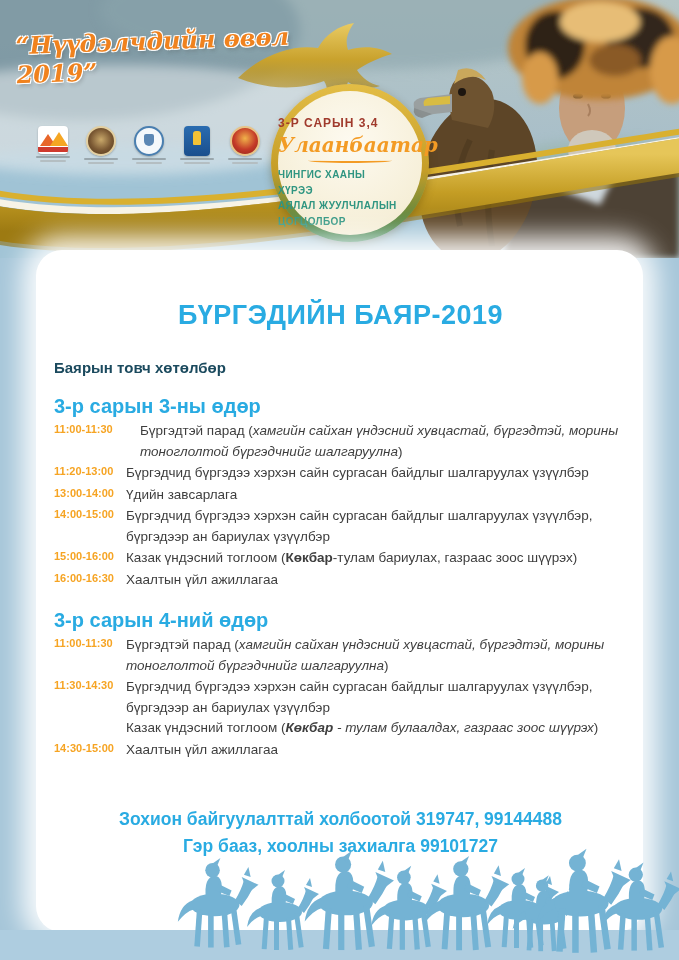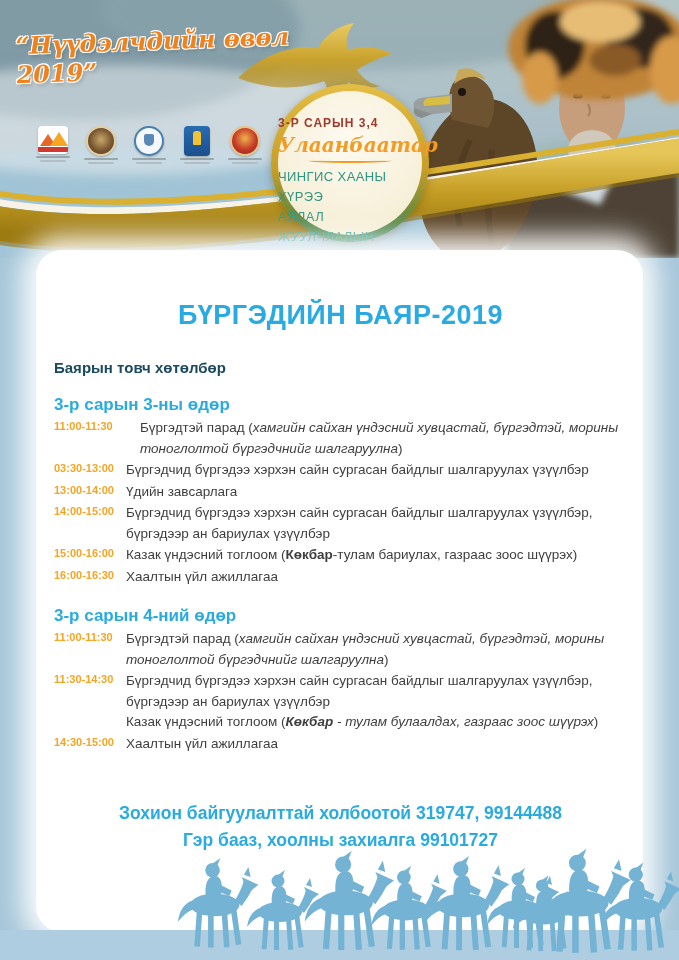--- a/index.html
+++ b/index.html
@@ -37,31 +37,31 @@
     background:linear-gradient(180deg,#e3bd45 0%,#c59d27 55%,#2c7d4c 100%);
     box-shadow:0 3px 8px rgba(80,60,0,.35);
   }
   .badge-inner{
     position:absolute;left:7px;top:7px;width:144px;height:144px;border-radius:50%;
     background:radial-gradient(circle at 50% 35%, #fdfaf0 0%, #f6efd8 70%, #efe4c2 100%);
   }
   .badge-dates{margin-top:25px;font-size:12px;font-weight:bold;color:#a03a2c;letter-spacing:1px;}
   .badge-city{margin-top:3px;font-family:"DejaVu Serif", serif;font-style:italic;font-weight:bold;font-size:20px;color:#f39b24;}
   .badge-flourish{width:84px;height:3px;margin:1px auto 4px;border-bottom:2px solid #f39b24;border-radius:0 0 60% 60%;}
-  .badge-venue{font-size:13px;font-weight:normal;color:#2f9581;line-height:1.55;letter-spacing:.4px;}
+  .badge-venue{font-size:10px;font-weight:bold;color:#2f9581;line-height:1.55;letter-spacing:.4px;}
   
   .card{
     position:absolute;left:36px;top:250px;width:607px;height:682px;
     background:#ffffff;border-radius:26px;
     box-shadow:0 0 26px 14px rgba(255,255,255,.9);
     box-sizing:border-box;padding:50px 16px 0 18px;
   }
   .main-title{text-align:center;color:#29abe2;font-size:27px;font-weight:bold;letter-spacing:.5px;}
   .subtitle{margin-top:28px;color:#1b4a5e;font-size:15px;font-weight:bold;}
-  .day-label{margin-top:19px;margin-bottom:3px;color:#29abe2;font-size:17px;font-weight:bold;}
+  .day-label{margin-top:19px;margin-bottom:3px;color:#29abe2;font-size:20px;font-weight:bold;}
   .sched-row{display:flex;margin:1px 0;}
   .time{flex:0 0 72px;color:#f6a423;font-weight:bold;font-size:11px;line-height:1.52;}
   .desc{flex:1;color:#3e3e3e;font-size:13.5px;line-height:1.52;}
   .para.ind{padding-left:14px;}
   .seg-i{font-style:italic;}
   .seg-b{font-weight:bold;}
   .seg-bi{font-weight:bold;font-style:italic;}
   .contacts{margin-top:46px;text-align:center;color:#29abe2;font-size:17.5px;font-weight:bold;line-height:1.55;}
   
   .bottom-strip{position:absolute;left:0;bottom:0;width:679px;height:30px;background:#aecde0;}
@@ -199,21 +199,21 @@
     <div class="subtitle">Баярын товч хөтөлбөр</div>
     <div>
         <div class="day-label">3-р сарын 3-ны өдөр</div>
         <div class="sched-row">
           <div class="time">11:00-11:30</div>
           <div class="desc">
             <div class="para ind"><span>Бүргэдтэй парад (</span><span class="seg-i">хамгийн сайхан үндэсний хувцастай, бүргэдтэй, морины тоноглолтой бүргэдчнийг шалгаруулна</span><span>)</span></div>
           </div>
         </div>
         <div class="sched-row">
-          <div class="time">03:30-13:00</div>
+          <div class="time">11:20-13:00</div>
           <div class="desc">
             <div class="para"><span>Бүргэдчид бүргэдээ хэрхэн сайн сургасан байдлыг шалгаруулах үзүүлбэр</span></div>
           </div>
         </div>
         <div class="sched-row">
           <div class="time">13:00-14:00</div>
           <div class="desc">
             <div class="para"><span>Үдийн завсарлага</span></div>
           </div>
         </div>

